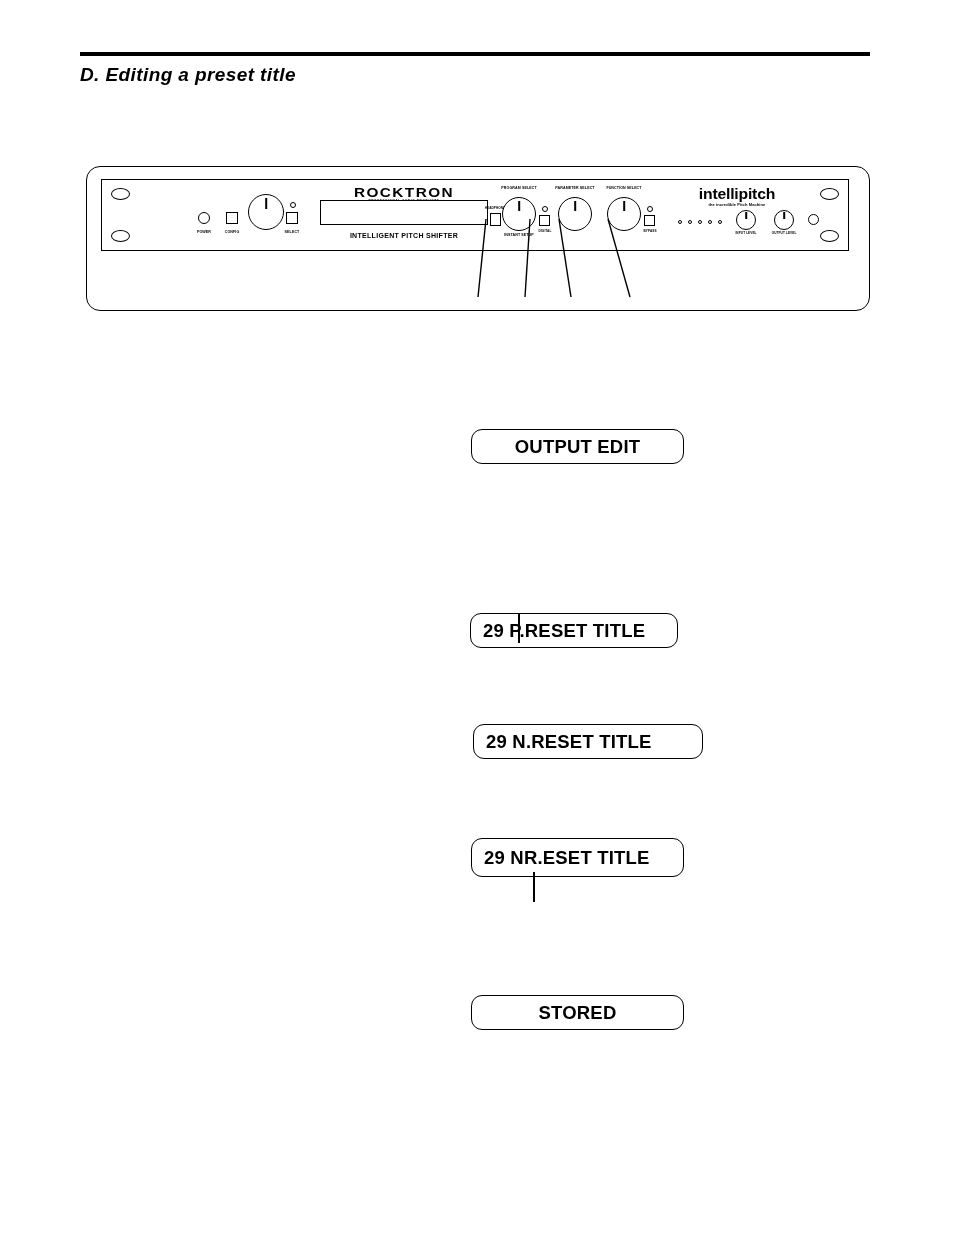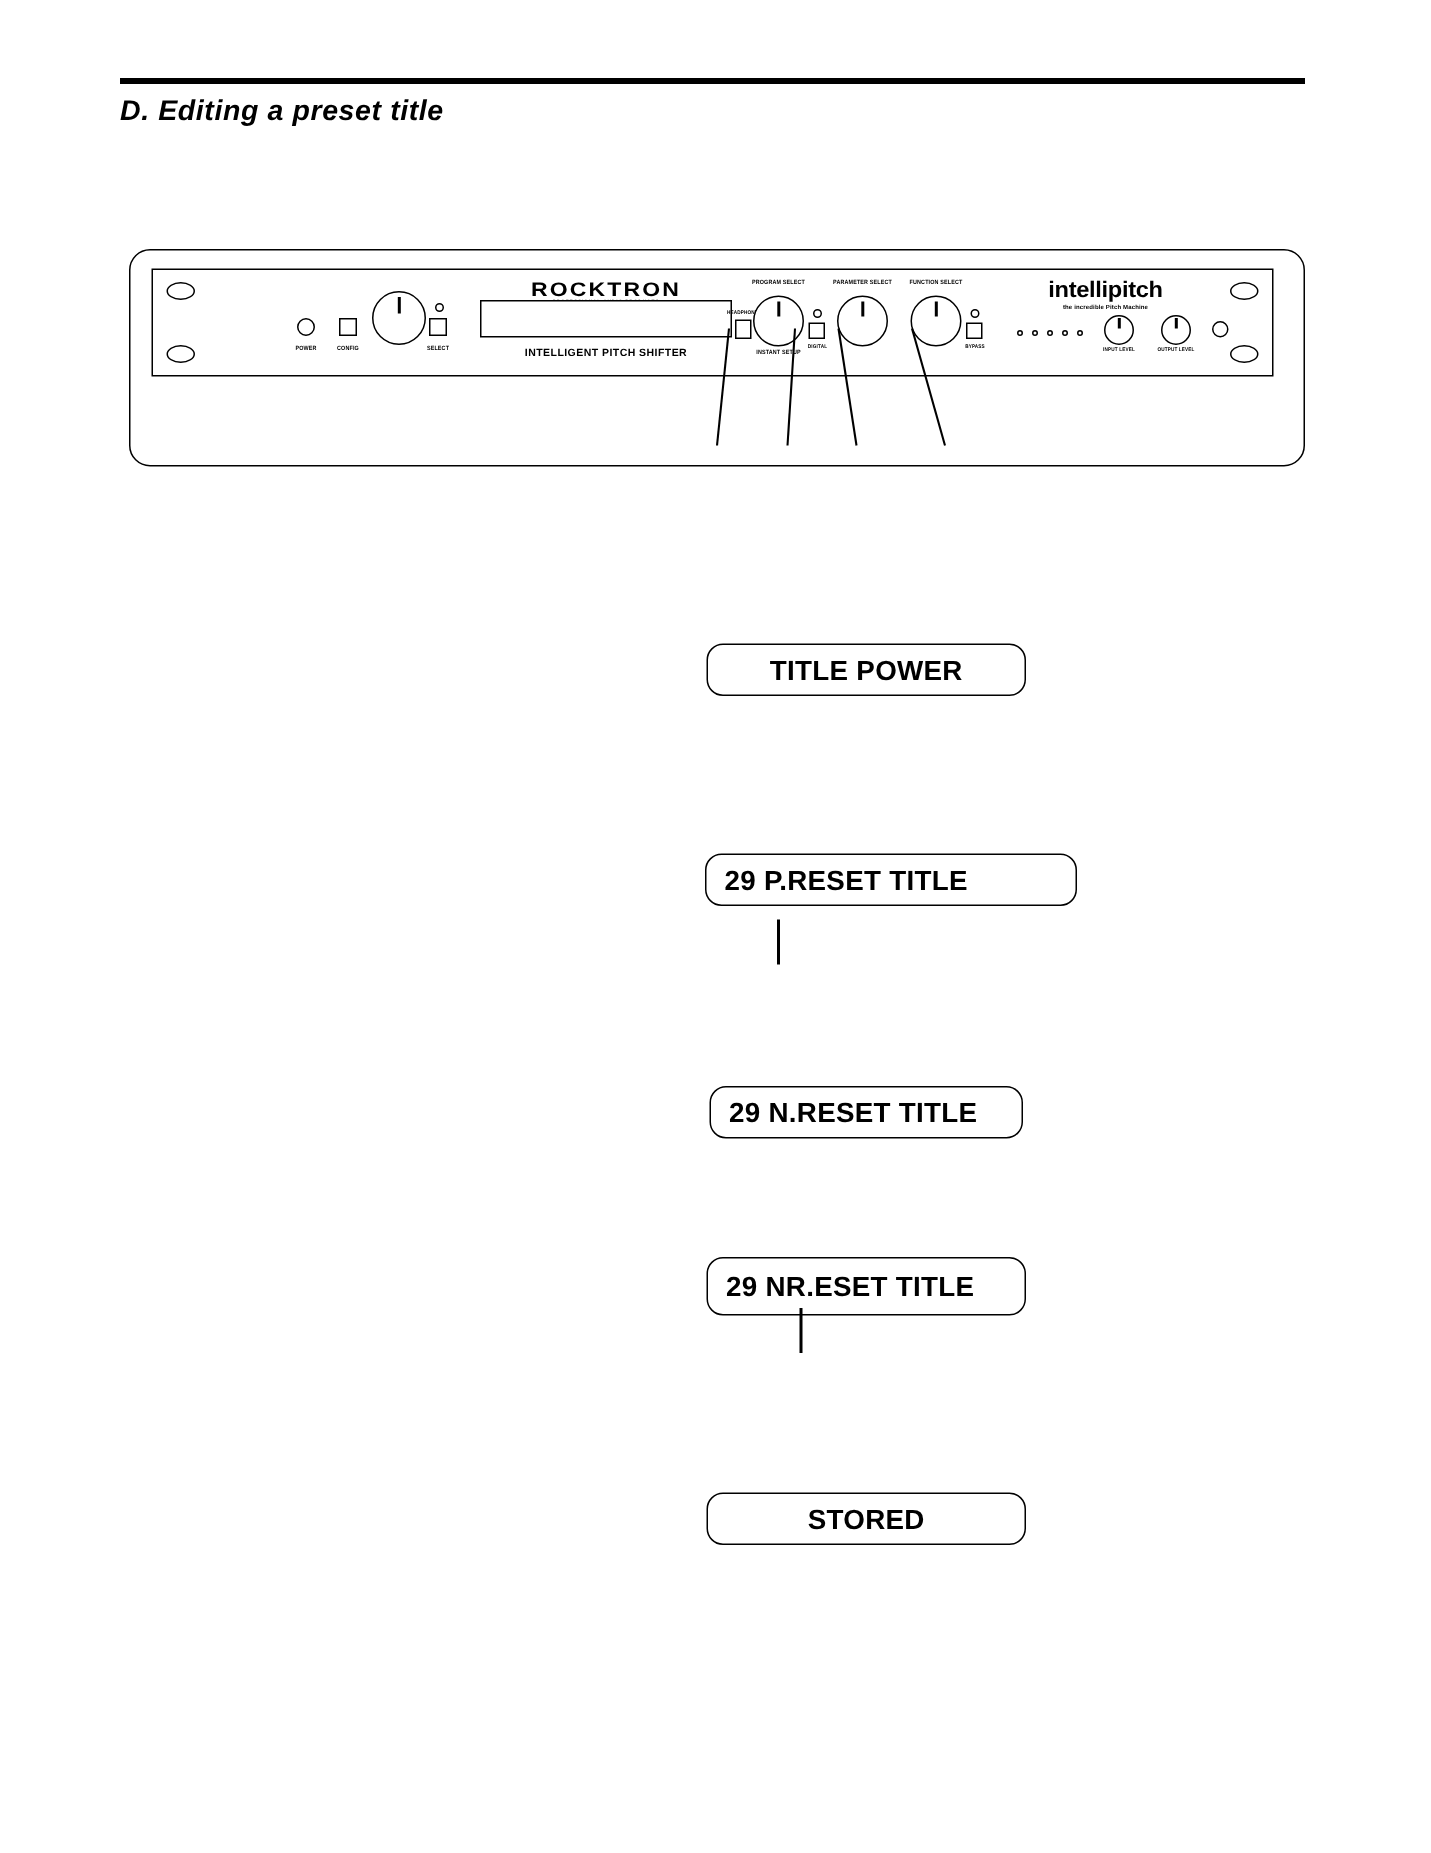--- a/index.html
+++ b/index.html
@@ -203,29 +203,29 @@
 
   <svg style="position:absolute;left:0;top:0;width:784px;height:145px;overflow:visible;">
     <line x1="399" y1="52" x2="391" y2="130" stroke="#000" stroke-width="1.4"></line>
     <line x1="443" y1="52" x2="438" y2="130" stroke="#000" stroke-width="1.4"></line>
     <line x1="472" y1="52" x2="484" y2="130" stroke="#000" stroke-width="1.4"></line>
     <line x1="521" y1="52" x2="543" y2="130" stroke="#000" stroke-width="1.4"></line>
   </svg>
 </div>
 
 <div class="display-box center" style="left:471px;top:429px;width:213px;height:35px;">
-  <span>TITLE POWER</span>
-</div>
-
-<div class="display-box left" style="left:470px;top:569px;width:248px;height:35px;">
+  <span>OUTPUT EDIT</span>
+</div>
+
+<div class="display-box left" style="left:470px;top:613px;width:208px;height:35px;">
   <span>29  P.RESET TITLE</span>
 </div>
 <div class="cursor-tick" style="left:518px;top:613px;height:30px;"></div>
 
-<div class="display-box left" style="left:473px;top:724px;width:209px;height:35px;">
+<div class="display-box left" style="left:473px;top:724px;width:230px;height:35px;">
   <span>29  N.RESET TITLE</span>
 </div>
 
 <div class="display-box left" style="left:471px;top:838px;width:213px;height:39px;">
   <span>29  NR.ESET TITLE</span>
 </div>
 <div class="cursor-tick" style="left:533px;top:872px;height:30px;"></div>
 
 <div class="display-box center" style="left:471px;top:995px;width:213px;height:35px;">
   <span>STORED</span>

